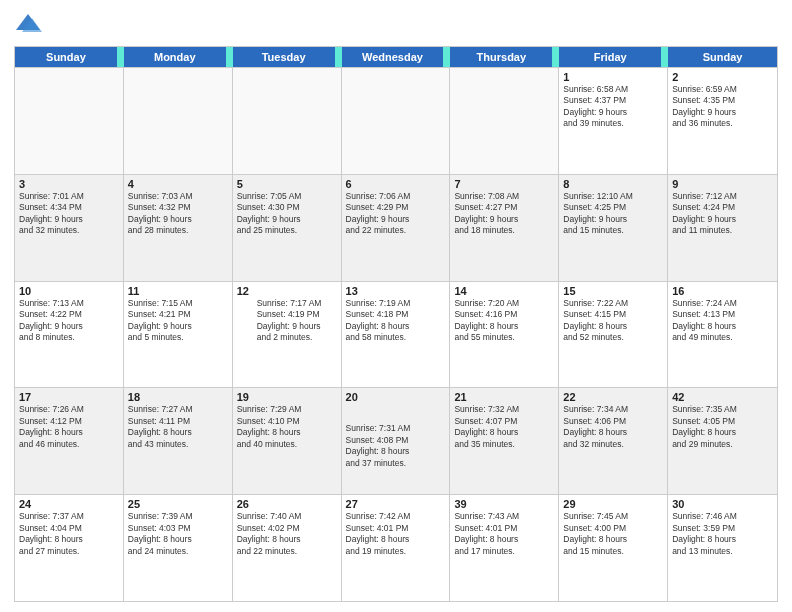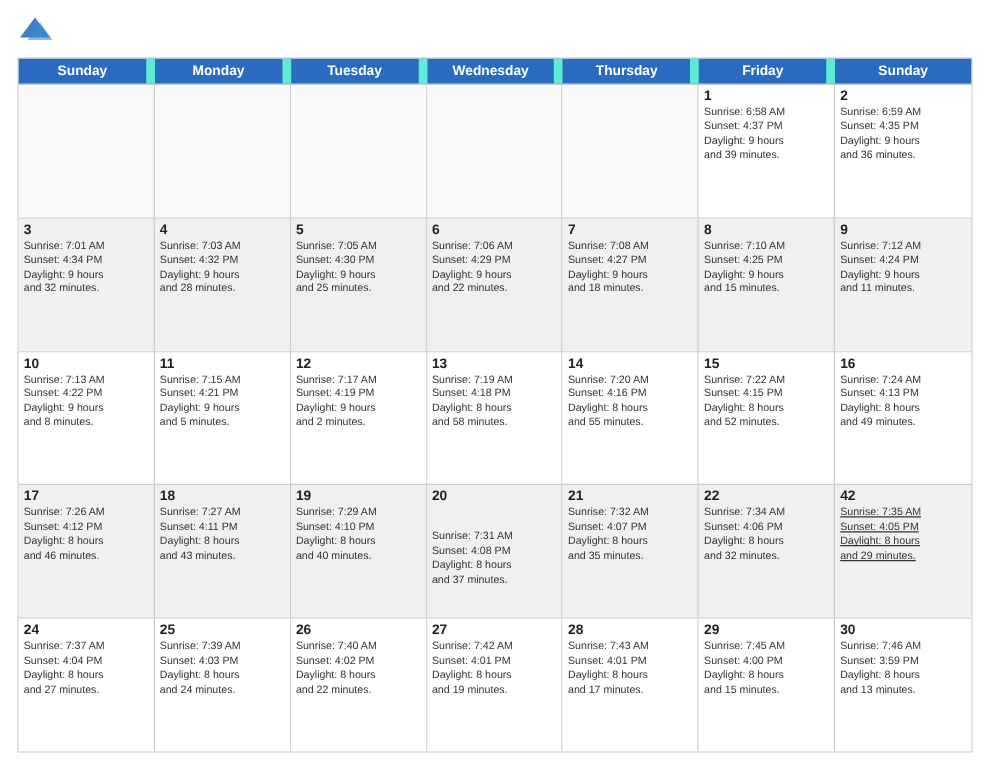--- a/index.html
+++ b/index.html
@@ -199,21 +199,21 @@
           </div>
           <div class="cal-cell shaded">
             <span class="day-num">7</span>
             <div class="cell-info" style="white-space: pre-line;">Sunrise: 7:08 AM
 Sunset: 4:27 PM
 Daylight: 9 hours
 and 18 minutes.</div>
           </div>
           <div class="cal-cell shaded">
             <span class="day-num">8</span>
-            <div class="cell-info" style="white-space: pre-line;">Sunrise: 7:10 AM
+            <div class="cell-info" style="white-space: pre-line;">Sunrise: 12:10 AM
 Sunset: 4:25 PM
 Daylight: 9 hours
 and 15 minutes.</div>
           </div>
           <div class="cal-cell shaded">
             <span class="day-num">9</span>
             <div class="cell-info" style="white-space: pre-line;">Sunrise: 7:12 AM
 Sunset: 4:24 PM
 Daylight: 9 hours
 and 11 minutes.</div>
@@ -229,21 +229,21 @@
           </div>
           <div class="cal-cell">
             <span class="day-num">11</span>
             <div class="cell-info" style="white-space: pre-line;">Sunrise: 7:15 AM
 Sunset: 4:21 PM
 Daylight: 9 hours
 and 5 minutes.</div>
           </div>
           <div class="cal-cell">
             <span class="day-num">12</span>
-            <div class="cell-info" style="white-space: pre-line;">Sunrise: 7:17 AM
+            <div class="cell-info" style="white-space: pre-line; margin-left: 20px;">Sunrise: 7:17 AM
 Sunset: 4:19 PM
 Daylight: 9 hours
 and 2 minutes.</div>
           </div>
           <div class="cal-cell">
             <span class="day-num">13</span>
             <div class="cell-info" style="white-space: pre-line;">Sunrise: 7:19 AM
 Sunset: 4:18 PM
 Daylight: 8 hours
 and 58 minutes.</div>
@@ -308,21 +308,21 @@
           </div>
           <div class="cal-cell shaded">
             <span class="day-num">22</span>
             <div class="cell-info" style="white-space: pre-line;">Sunrise: 7:34 AM
 Sunset: 4:06 PM
 Daylight: 8 hours
 and 32 minutes.</div>
           </div>
           <div class="cal-cell shaded">
             <span class="day-num">42</span>
-            <div class="cell-info" style="white-space: pre-line; text-decoration: underline;">Sunrise: 7:35 AM
+            <div class="cell-info" style="white-space: pre-line;">Sunrise: 7:35 AM
 Sunset: 4:05 PM
 Daylight: 8 hours
 and 29 minutes.</div>
           </div>
         </div>
         <div class="cal-row">
           <div class="cal-cell">
             <span class="day-num">24</span>
             <div class="cell-info" style="white-space: pre-line;">Sunrise: 7:37 AM
 Sunset: 4:04 PM
@@ -344,21 +344,21 @@
 and 22 minutes.</div>
           </div>
           <div class="cal-cell">
             <span class="day-num">27</span>
             <div class="cell-info" style="white-space: pre-line;">Sunrise: 7:42 AM
 Sunset: 4:01 PM
 Daylight: 8 hours
 and 19 minutes.</div>
           </div>
           <div class="cal-cell">
-            <span class="day-num">28</span>
+            <span class="day-num">39</span>
             <div class="cell-info" style="white-space: pre-line;">Sunrise: 7:43 AM
 Sunset: 4:01 PM
 Daylight: 8 hours
 and 17 minutes.</div>
           </div>
           <div class="cal-cell">
             <span class="day-num">29</span>
             <div class="cell-info" style="white-space: pre-line;">Sunrise: 7:45 AM
 Sunset: 4:00 PM
 Daylight: 8 hours

